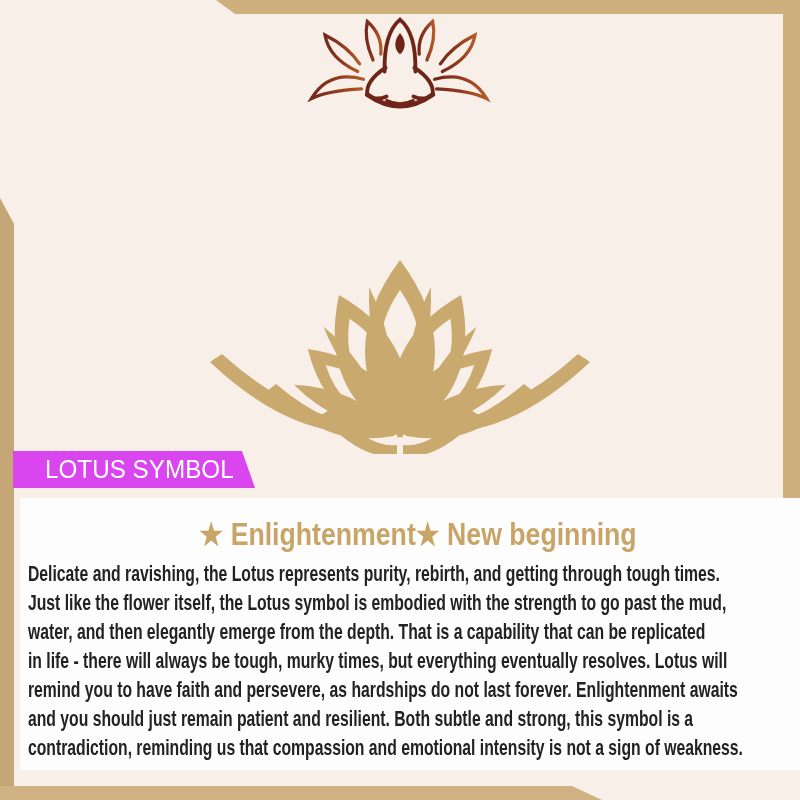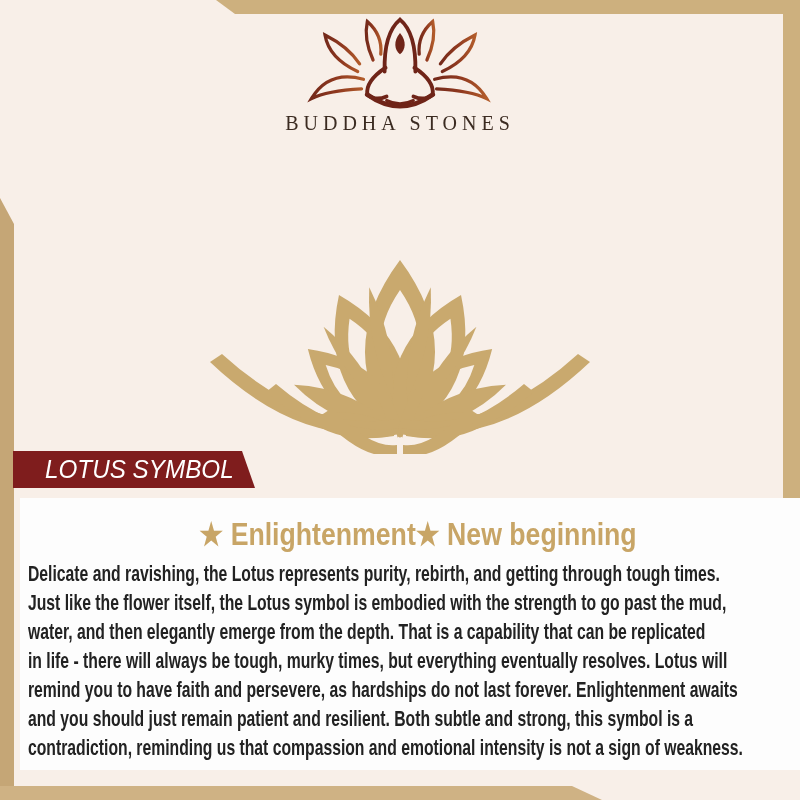--- a/index.html
+++ b/index.html
@@ -28,22 +28,22 @@
   
   .title-banner{left:163px;top:141px;width:475px;height:55px;background:#fbf9f5;}
   .page-title{left:0;top:7px;width:100%;text-align:center;
       font-size:35px;font-weight:700;color:#c2a164;
       transform:scaleX(0.92);transform-origin:center top;}
 
   
   .hero{left:170px;top:202px;width:460px;height:252px;}
 
   
-  .section-ribbon{left:13px;top:451px;width:242px;height:37px;background:#7f1d1d;
-      clip-path:polygon(0 0,229px 0,100% 100%,0 100%);font-style:italic;}
+  .section-ribbon{left:13px;top:451px;width:242px;height:37px;background:#d946ef;
+      clip-path:polygon(0 0,229px 0,100% 100%,0 100%);}
   .section-label{left:32px;top:4px;font-size:25px;font-weight:500;color:#ffffff;
       transform:scaleX(0.97);transform-origin:left top;white-space:nowrap;}
 
   
   .card{left:20px;top:498px;width:796px;height:272px;background:#fdfdfd;}
   .card-heading{left:0;top:18px;width:100%;text-align:center;
       font-size:31px;font-weight:700;color:#c8a566;
       transform:scaleX(0.86);transform-origin:center top;white-space:nowrap;}
   .card-body{left:8px;top:61px;width:1080px;
       font-size:22px;line-height:29px;font-weight:700;color:#222222;
@@ -80,21 +80,20 @@
       <g fill="none" stroke="#6f2418" stroke-width="4" stroke-linecap="round">
         <path d="M84,64 Q83,24 100,10 Q117,24 116,64"></path>
         <path d="M85,60 Q64,74 66,88 Q74,95 86,90"></path>
         <path d="M115,60 Q136,74 134,88 Q126,95 114,90"></path>
         <path d="M66,88 Q100,112 134,88" stroke-width="5"></path>
         <path d="M86,94 Q100,101 114,94" stroke-width="3"></path>
       </g>
       <path d="M100,24 C93,32 94,42 100,46 C106,42 107,32 100,24 Z" fill="#6f2418"></path>
     </svg>
   </div>
-  <div class="abs brand-name">BUDDHA STONES</div>
 
 
   <div class="abs hero">
     <svg viewBox="0 0 460 252" width="460" height="252">
       <g fill="#c9a96e">
         <g transform="translate(230,230)">
 
           <path fill-rule="evenodd" d="M0,6 Q-70,-78 0,-172 Q70,-78 0,6 Z M0,-24 Q-40,-84 0,-142 Q40,-84 0,-24 Z"></path>
           <path fill-rule="evenodd" transform="rotate(-24)" d="M0,6 Q-60,-68 0,-150 Q60,-68 0,6 Z M0,-22 Q-33,-72 0,-124 Q33,-72 0,-22 Z"></path>
           <path fill-rule="evenodd" transform="rotate(24)" d="M0,6 Q-60,-68 0,-150 Q60,-68 0,6 Z M0,-22 Q-33,-72 0,-124 Q33,-72 0,-22 Z"></path>

